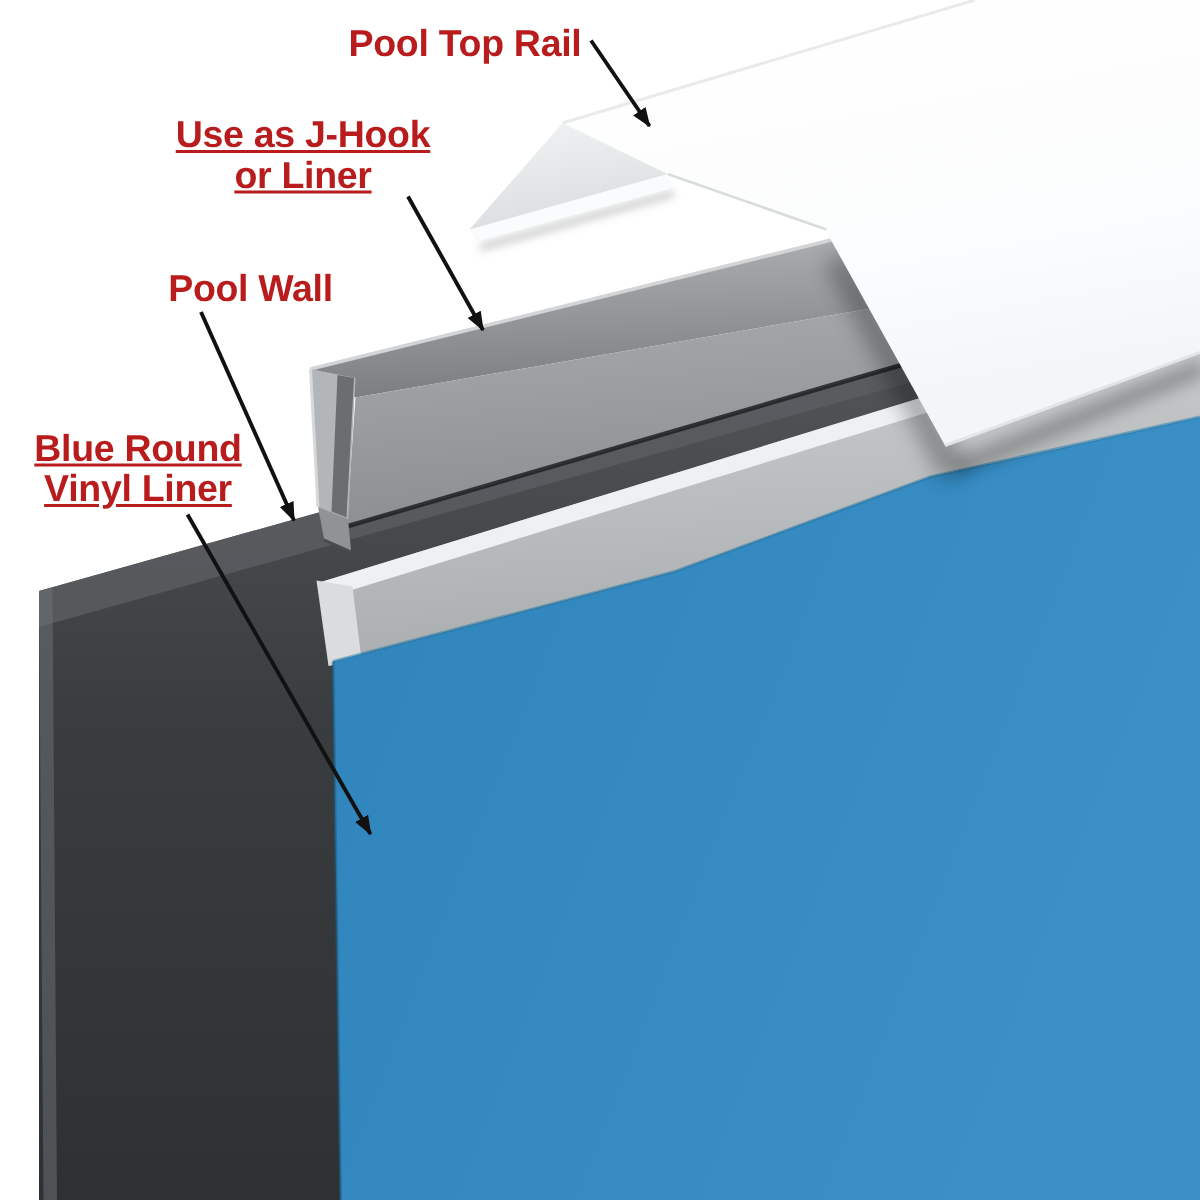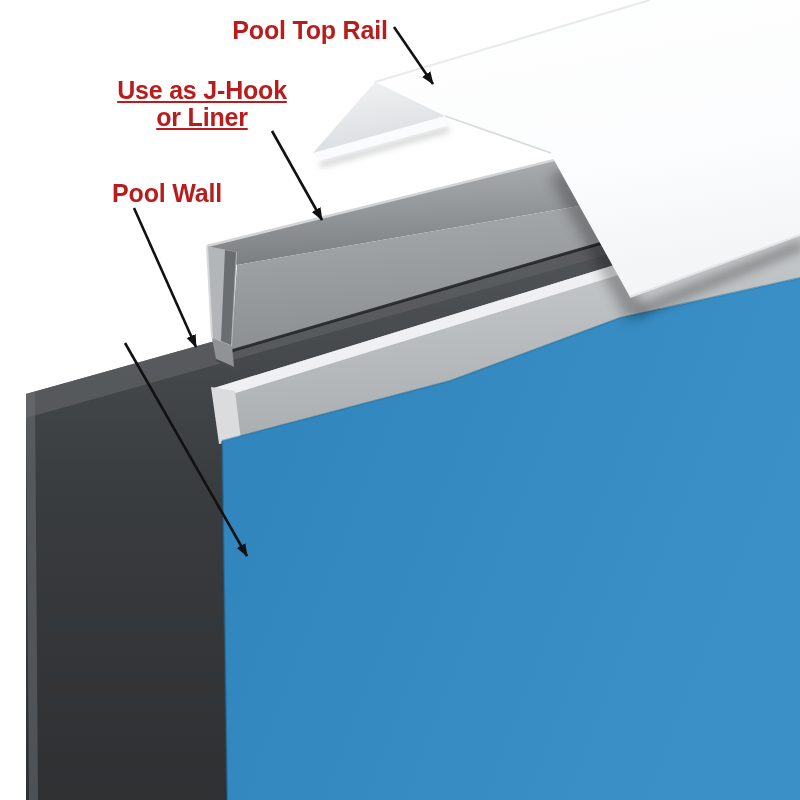--- a/index.html
+++ b/index.html
@@ -124,14 +124,18 @@
 
   <div class="lbl" id="lbl-top-rail">Pool Top Rail</div>
 
   <div class="lbl" id="lbl-jhook">
     <span>Use as J-Hook</span>
     <span>or Liner</span>
   </div>
 
   <div class="lbl" id="lbl-wall">Pool Wall</div>
 
+  <div class="lbl" id="lbl-liner">
+    <span>Blue Round</span>
+    <span>Vinyl Liner</span>
+  </div>
 
 </div>
 
 </body></html>

